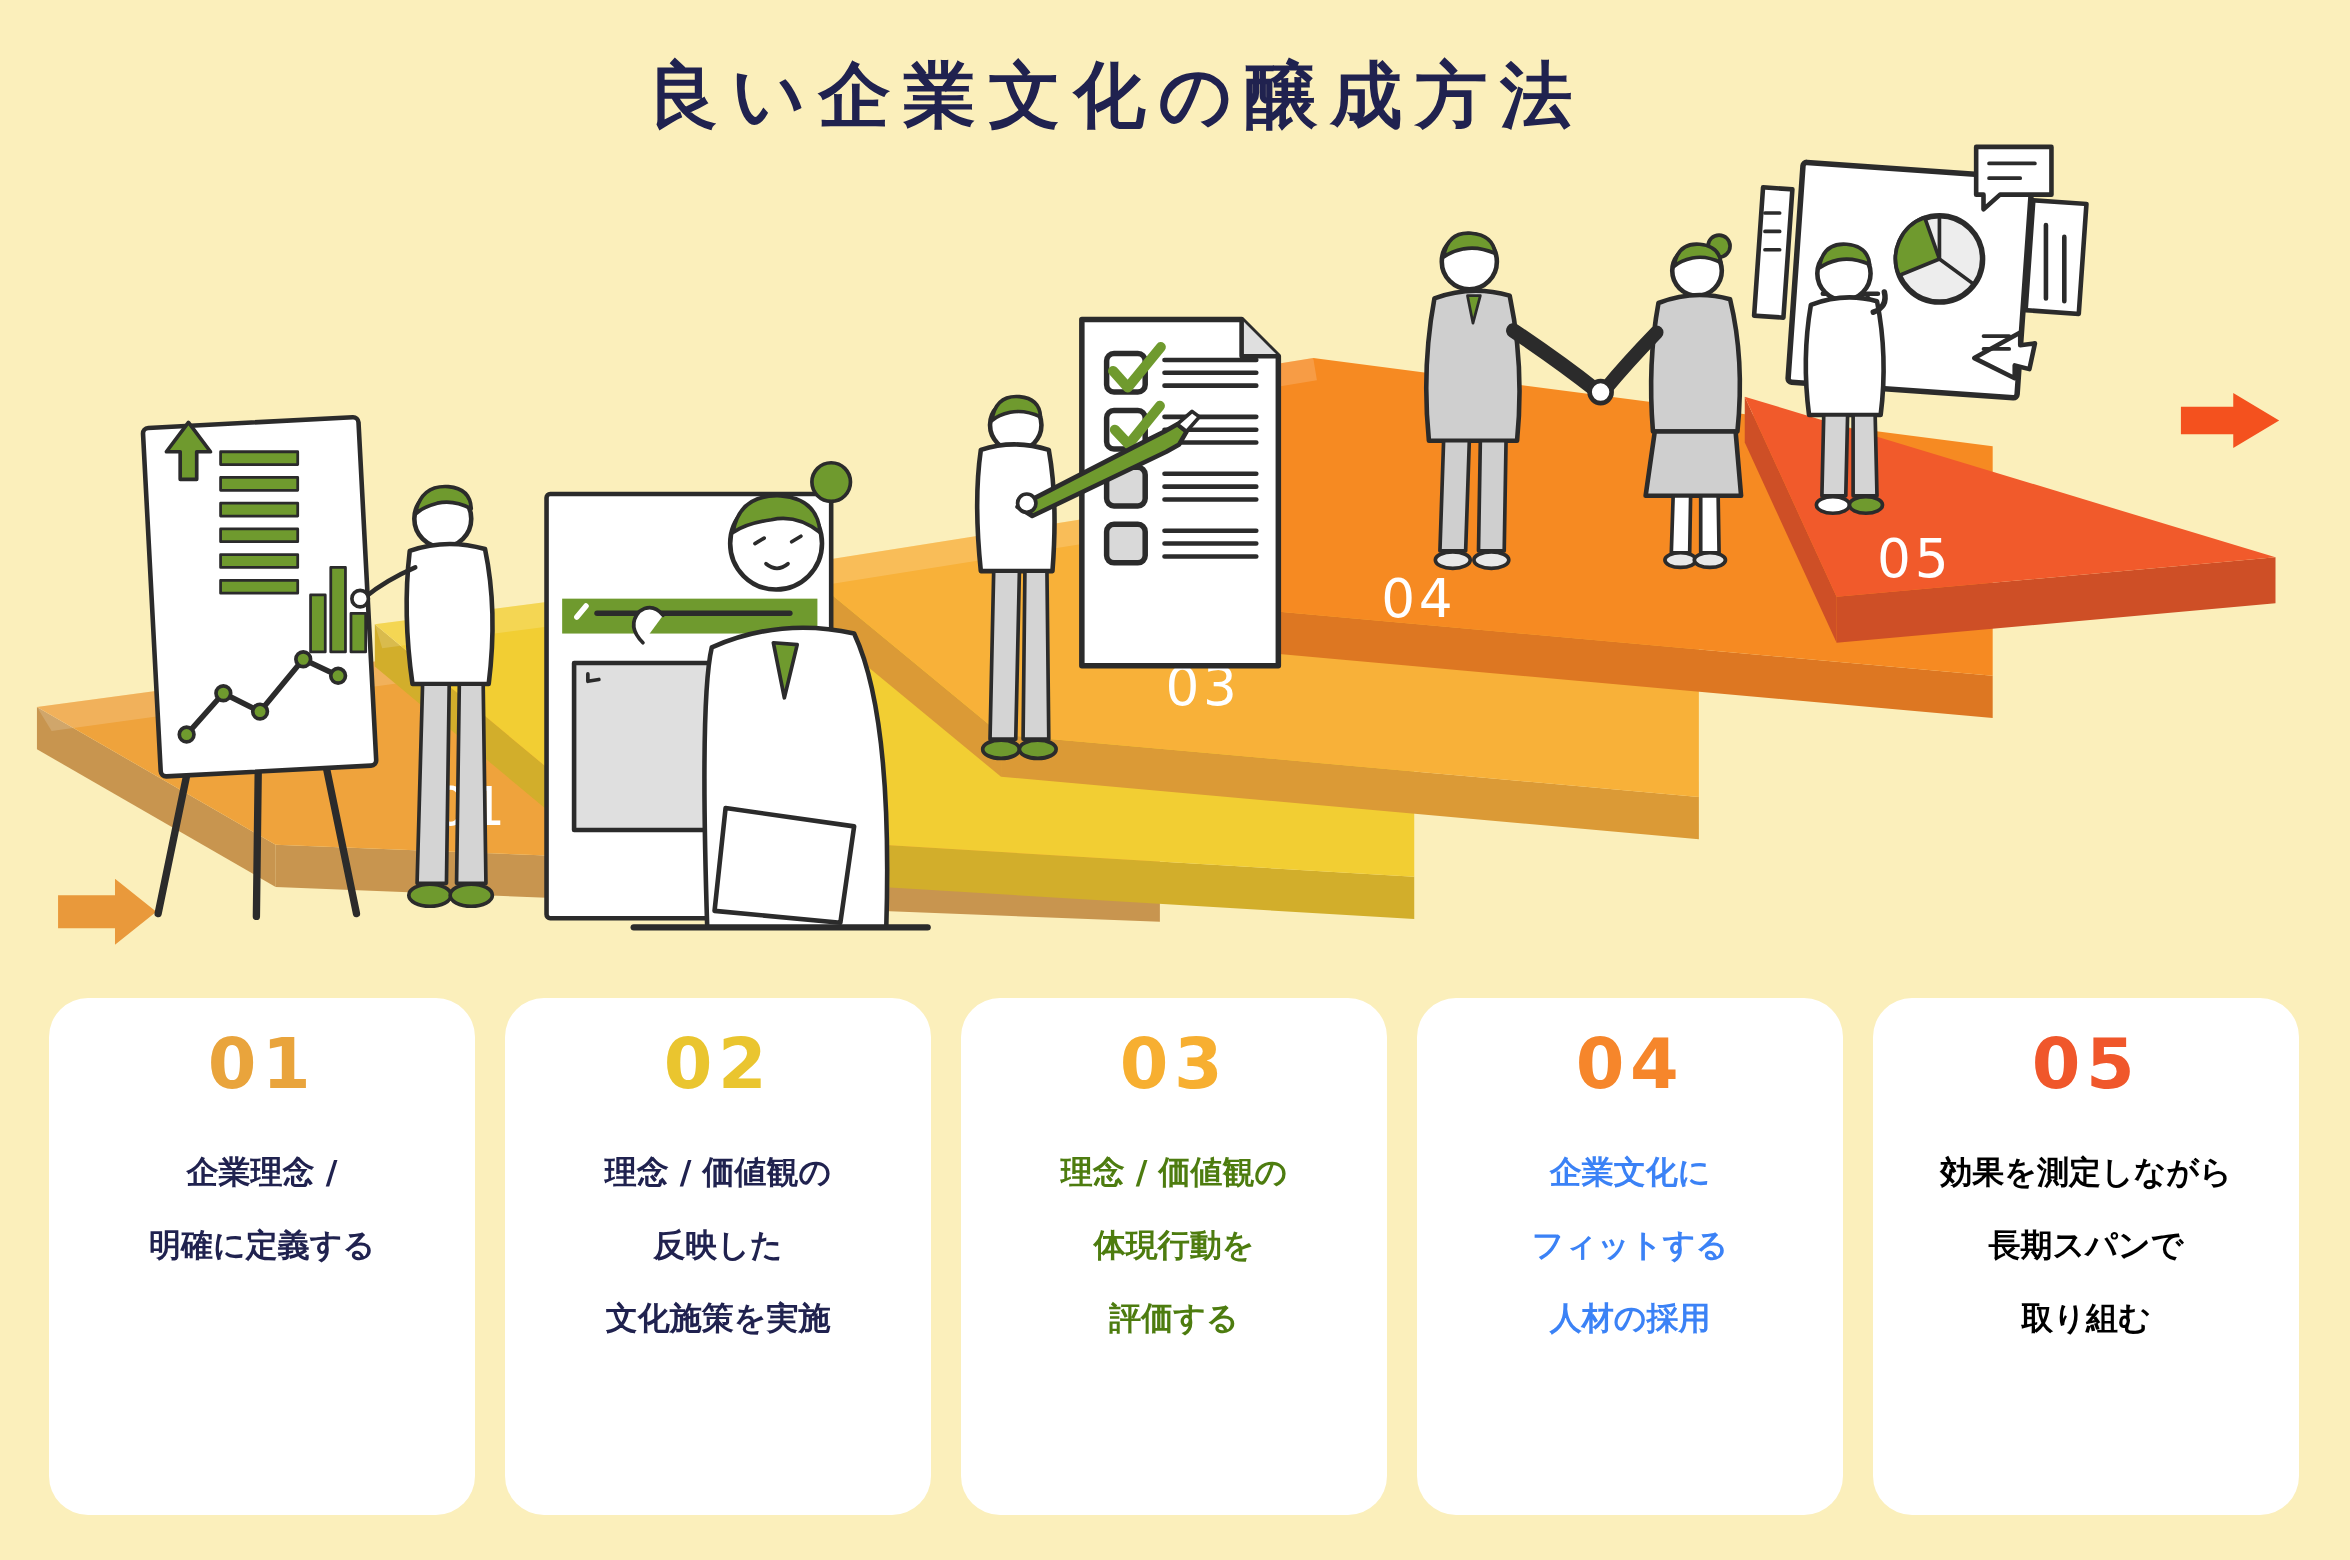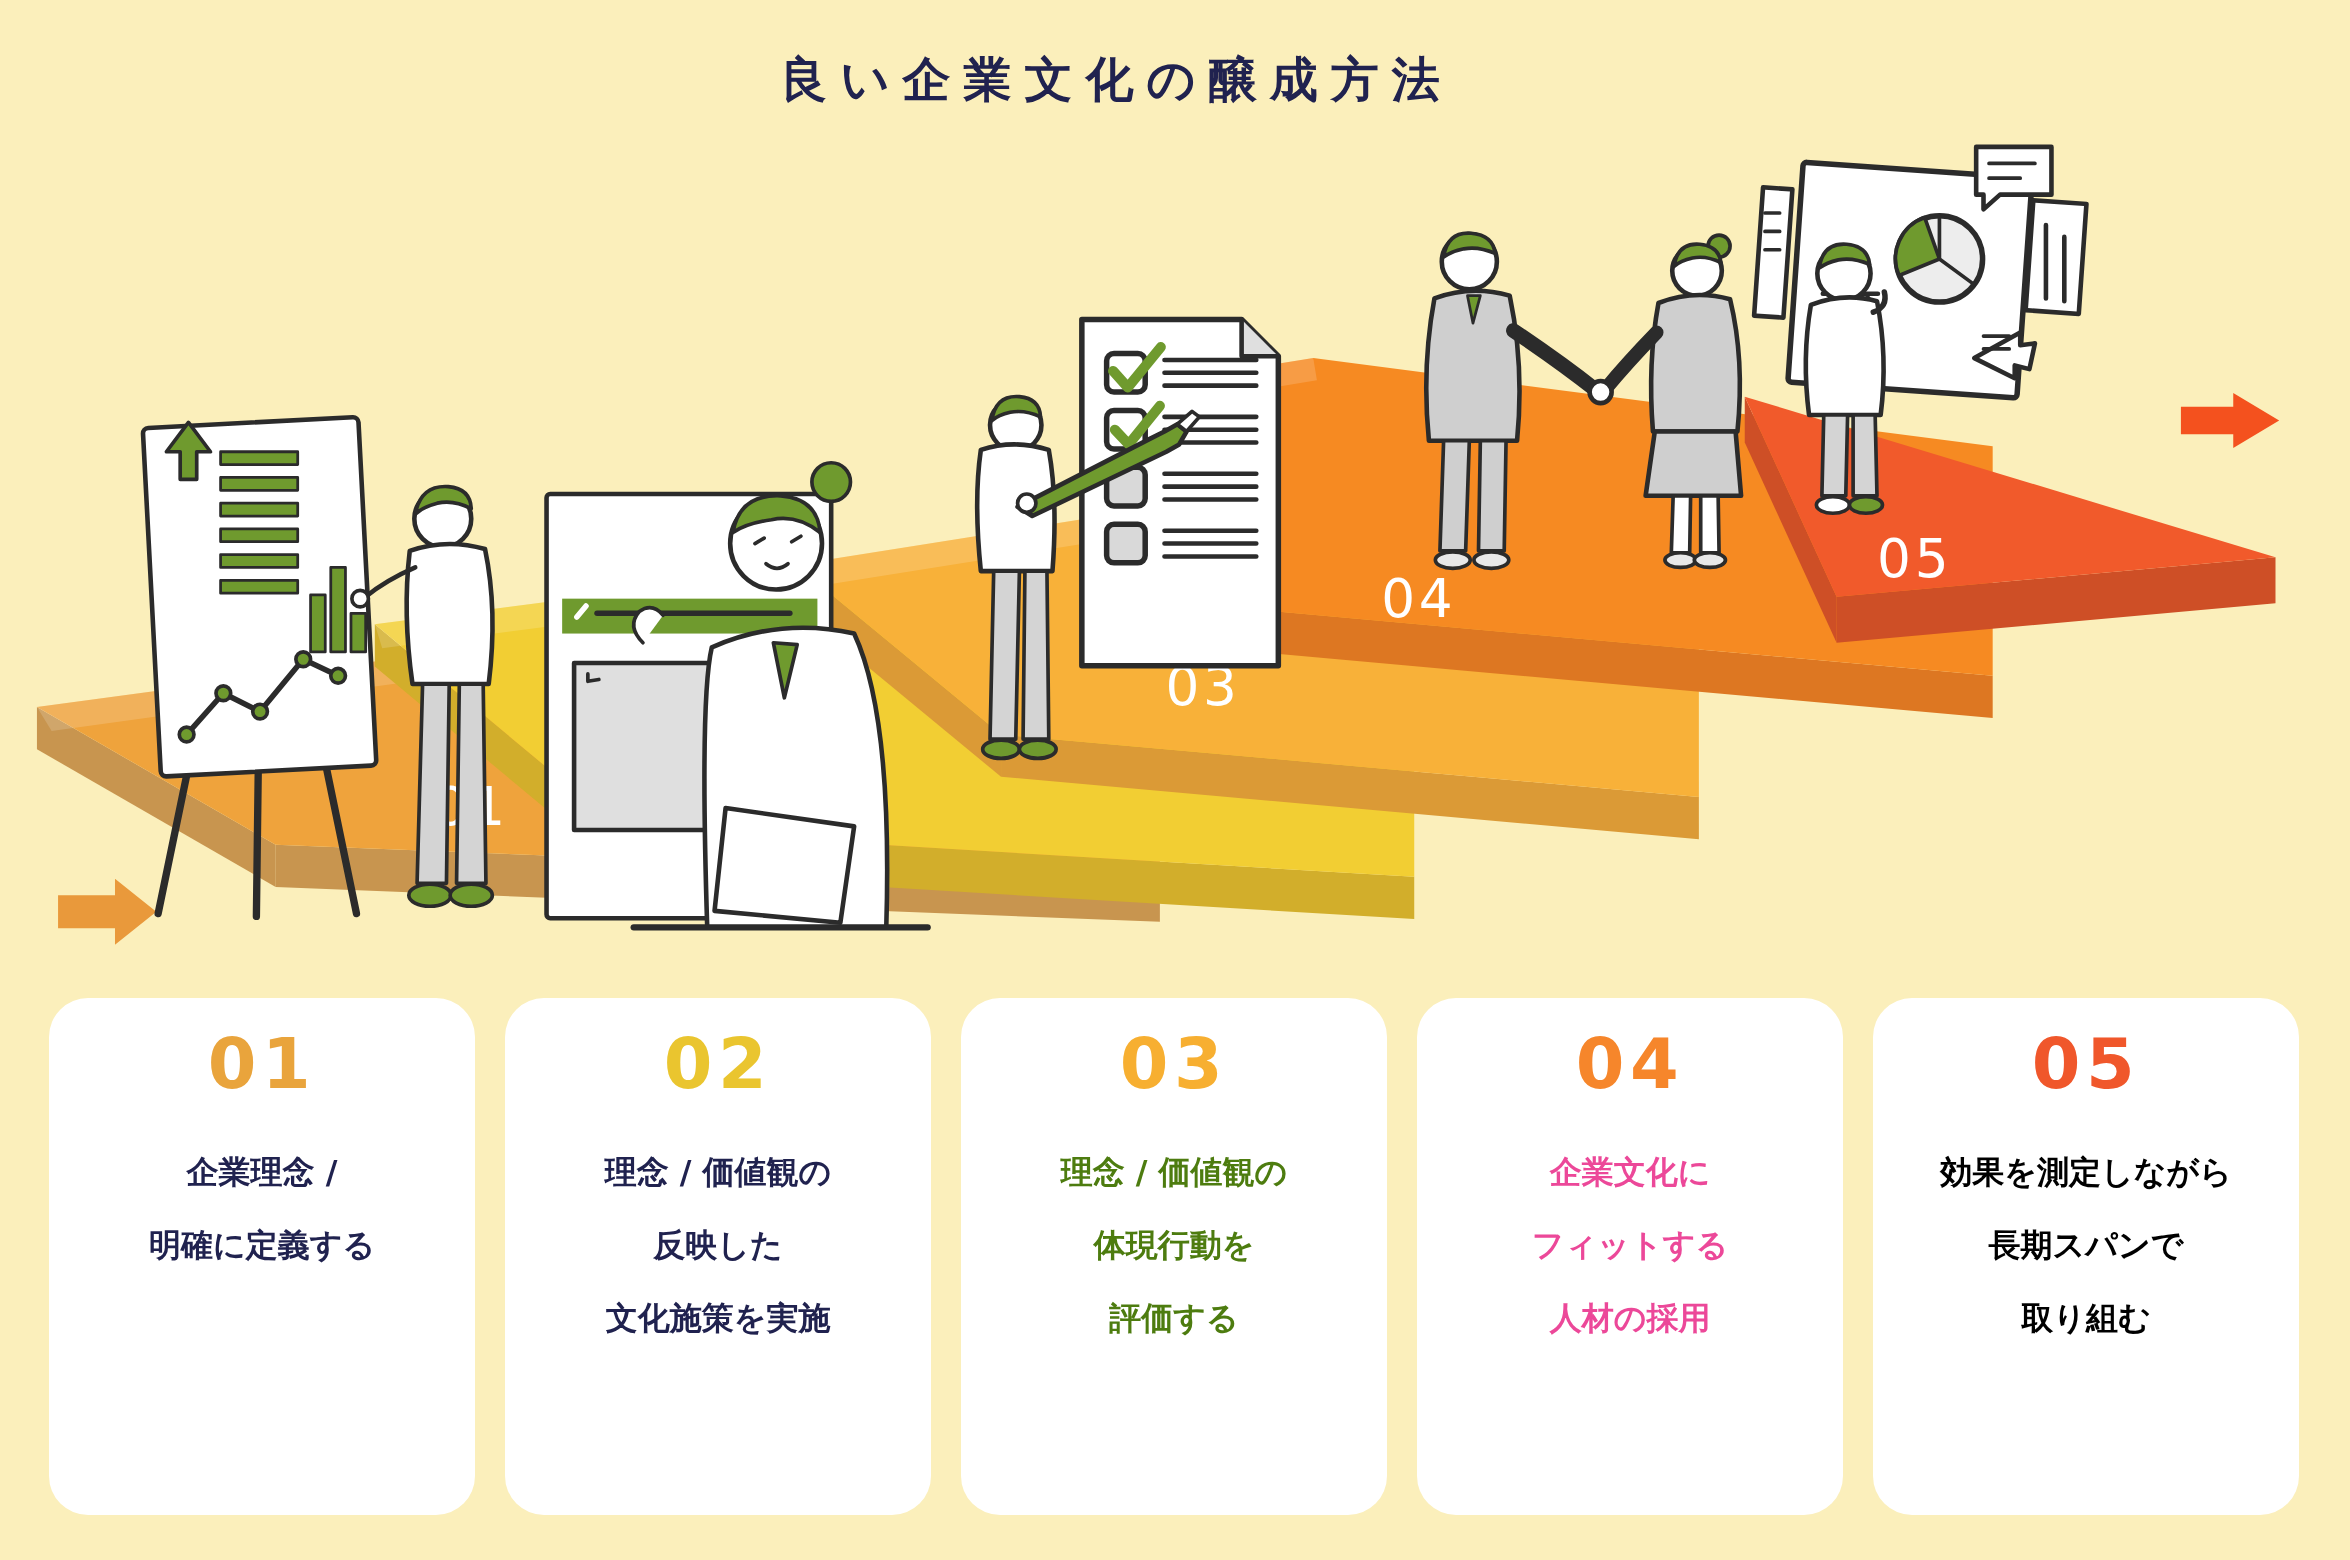--- a/index.html
+++ b/index.html
@@ -4,21 +4,21 @@
 <style>
   html,body{margin:0;padding:0;}
   body{
     width:2351px;height:1560px;position:relative;overflow:hidden;
     background:#FBEFBB;
     font-family:"DejaVu Sans", sans-serif;
   }
   .stage{position:absolute;inset:0;}
   .title{
     position:absolute;top:48px;left:0;width:2232px;text-align:center;
-    font-size:48px;font-weight:bold;letter-spacing:13px;color:#20224F;
+    font-size:72px;font-weight:bold;letter-spacing:13px;color:#20224F;
   }
   .cards{
     position:absolute;left:49px;top:998px;display:flex;gap:30px;
   }
   .card{
     width:426px;height:517px;background:#FFFFFF;border-radius:39px;
     display:flex;flex-direction:column;align-items:center;box-sizing:border-box;
     padding-top:31px;
   }
   .card-number{
@@ -245,21 +245,21 @@
     <div class="card-number" style="color: rgb(247, 175, 49);">03</div>
     <div class="card-lines" style="color: #4d7c0f;">
       <div>理念 / 価値観の</div>
       <div>体現行動を</div>
       <div>評価する</div>
     </div>
   </div>
 
   <div class="card">
     <div class="card-number" style="color: rgb(246, 134, 43);">04</div>
-    <div class="card-lines" style="color: #ec4899;">
+    <div class="card-lines" style="color: #3b82f6;">
       <div>企業文化に</div>
       <div>フィットする</div>
       <div>人材の採用</div>
     </div>
   </div>
 
   <div class="card">
     <div class="card-number" style="color: rgb(240, 87, 43);">05</div>
     <div class="card-lines" style="color: #000000;">
       <div>効果を測定しながら</div>

